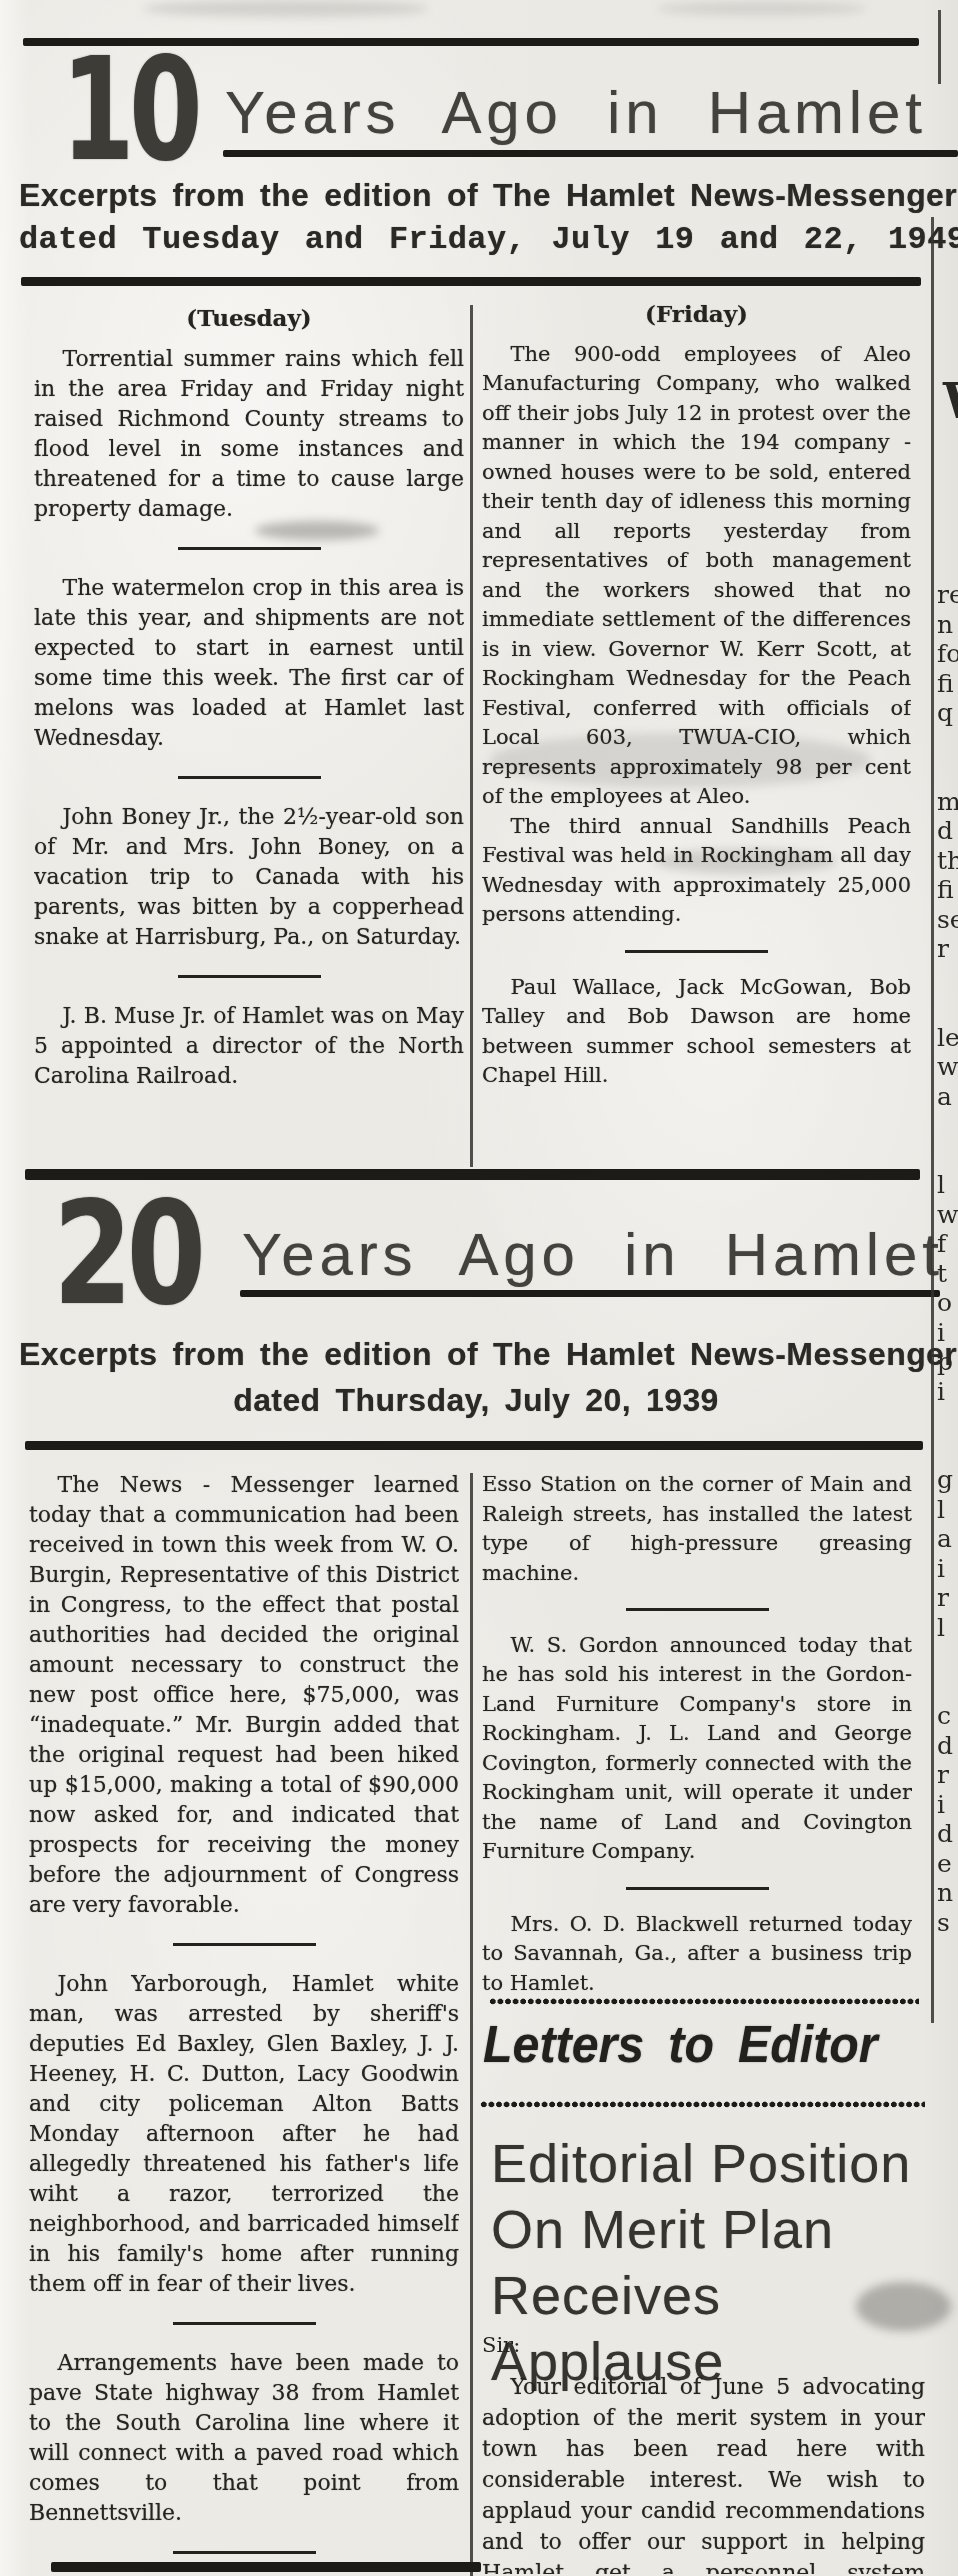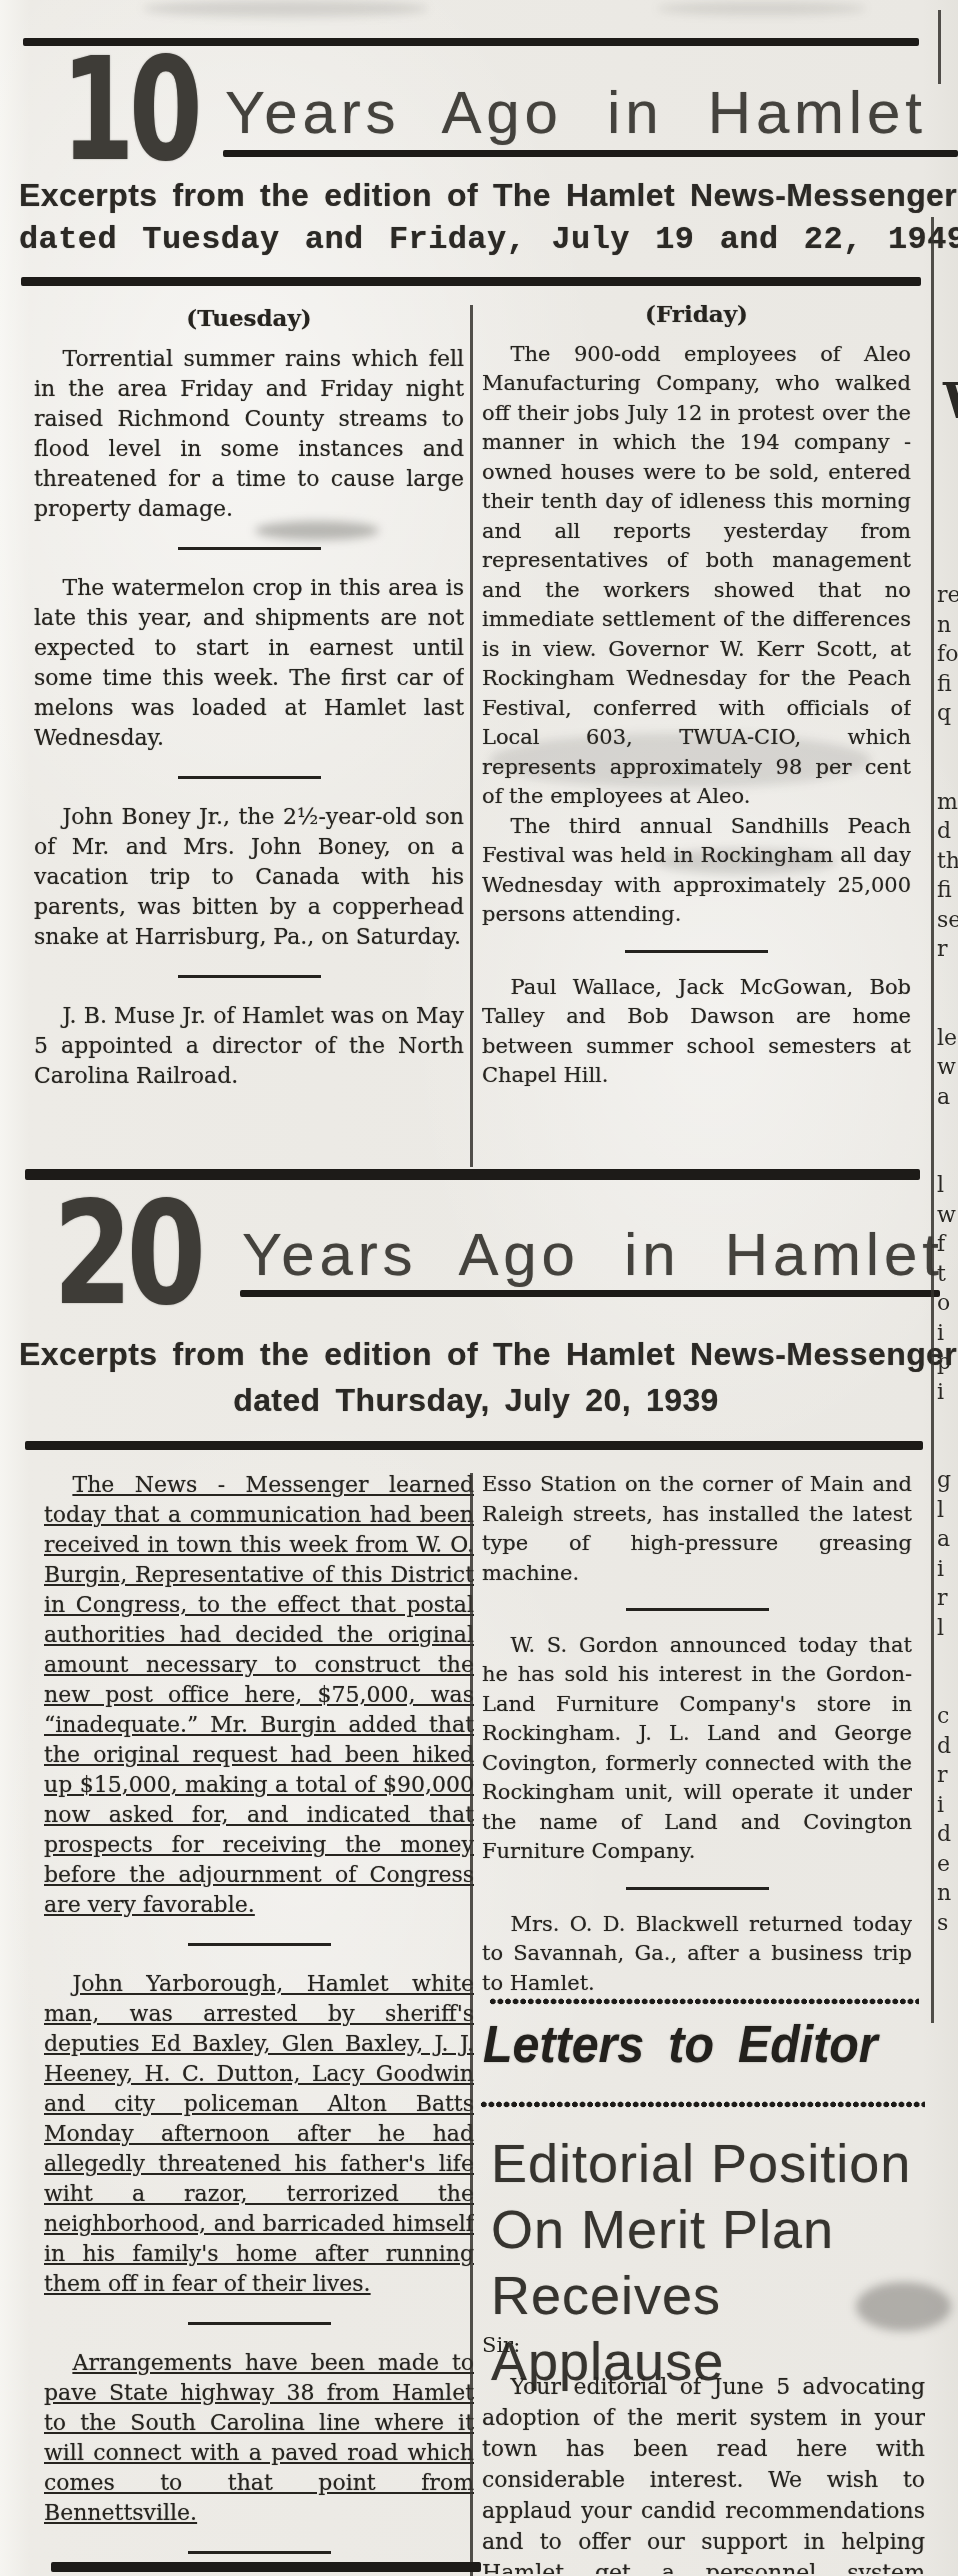--- a/index.html
+++ b/index.html
@@ -54,21 +54,21 @@
   .letters-headline{
     position:absolute;font-family:"Liberation Sans",sans-serif;font-size:54px;line-height:66px;
     color:#36342f;letter-spacing:1px;white-space:pre-line;text-shadow:0 0 1px rgba(54,52,47,.5);margin-left:8px;
   }
   .letters-sir{position:absolute;font-size:21px;text-align:center;}
   .letters-body{
     position:absolute;overflow:hidden;text-align:justify;font-size:22px;line-height:31px;
     text-indent:28.5px;text-shadow:0 0 1px rgba(38,36,31,.5);
   }
   .edge-w{position:absolute;font-weight:bold;font-size:48px;color:#2a2824;}
-  .edge-col{position:absolute;overflow:hidden;font-size:22px;line-height:29.5px;color:#2a2824;}
+  .edge-col{position:absolute;overflow:hidden;font-size:25px;line-height:29.5px;color:#2a2824;}
   .frag{height:29.5px;}
   .smudge{position:absolute;border-radius:50%;filter:blur(4.8px);}
 </style>
 </head>
 <body>
 
 <div class="page">
 
   <div class="smudge" style="left:143px;top:0;width:285px;height:17px;background:rgba(70,68,63,.16);"></div>
   <div class="smudge" style="left:657px;top:1.9px;width:209px;height:13.3px;background:rgba(70,68,63,.14);"></div>
@@ -112,21 +112,21 @@
 
   <div class="rule" style="left:25px;top:1169px;width:895px;height:10.5px;"></div>
 
   <div class="big-num" style="left:53px;top:1182px;transform:scaleX(.8);">20</div>
   <div class="section-title" style="left:242px;top:1220px;">Years Ago in Hamlet</div>
   <div class="rule" style="left:240px;top:1290px;width:700px;height:6.7px;"></div>
   <div class="subtitle" style="top:1336px;">Excerpts from the edition of The Hamlet News-Messenger</div>
   <div class="subtitle" style="top:1382px;">dated Thursday, July 20, 1939</div>
   <div class="rule" style="left:25px;top:1441px;width:898px;height:8.6px;"></div>
 
-  <div class="col" style="left:44px;top:1470px;width:430px;height:1106px;text-decoration:underline;">
+  <div class="col" style="left:29px;top:1470px;width:430px;height:1106px;">
     <div>
         <p class="para">The News - Messenger learned today that a communication had been received in town this week from W. O. Burgin, Representative of this District in Congress, to the effect that postal authorities had decided the original amount necessary to construct the new post office here, $75,000, was “inadequate.” Mr. Burgin added that the original request had been hiked up $15,000, making a total of $90,000 now asked for, and indicated that prospects for receiving the money before the adjournment of Congress are very favorable.</p>
         <div class="sep"></div>
         <p class="para">John Yarborough, Hamlet white man, was arrested by sheriff's deputies Ed Baxley, Glen Baxley, J. J. Heeney, H. C. Dutton, Lacy Goodwin and city policeman Alton Batts Monday afternoon after he had allegedly threatened his father's life wiht a razor, terrorized the neighborhood, and barricaded himself in his family's home after running them off in fear of their lives.</p>
         <div class="sep"></div>
         <p class="para">Arrangements have been made to pave State highway 38 from Hamlet to the South Carolina line where it will connect with a paved road which comes to that point from Bennettsville.</p>
         <div class="sep"></div>
       </div>
   </div>
   <div class="vrule" style="left:470px;top:1473px;height:1103px;"></div>

